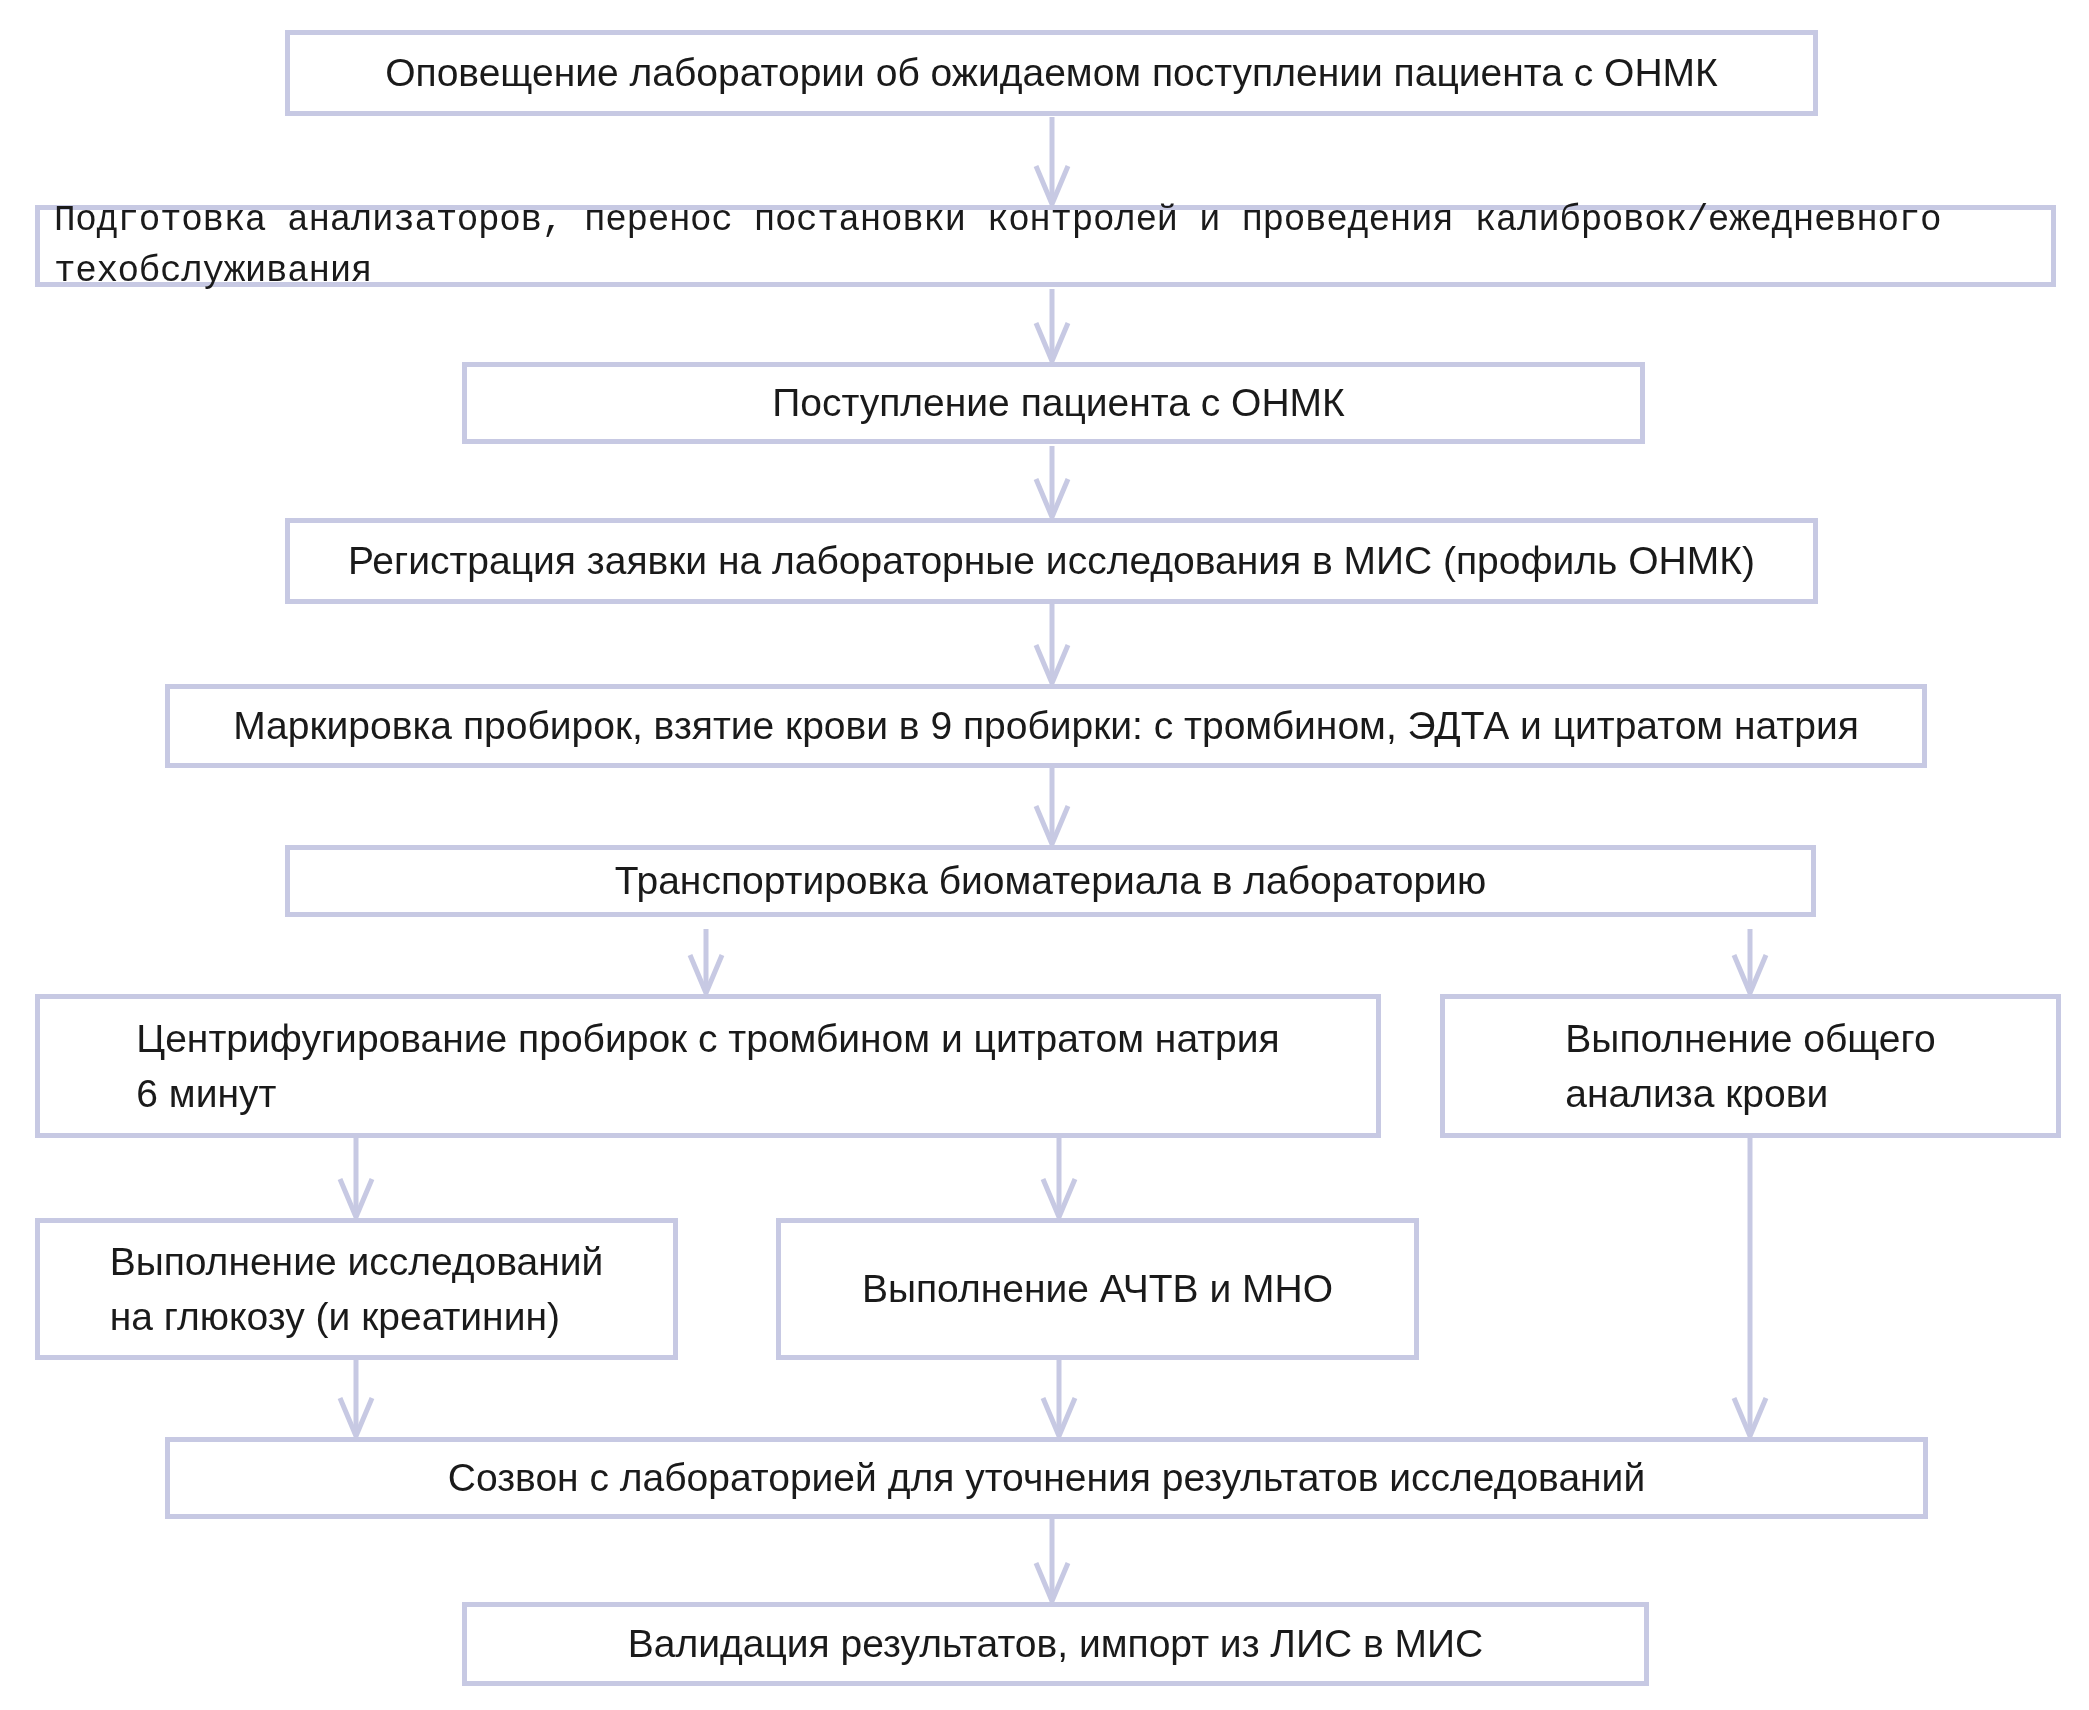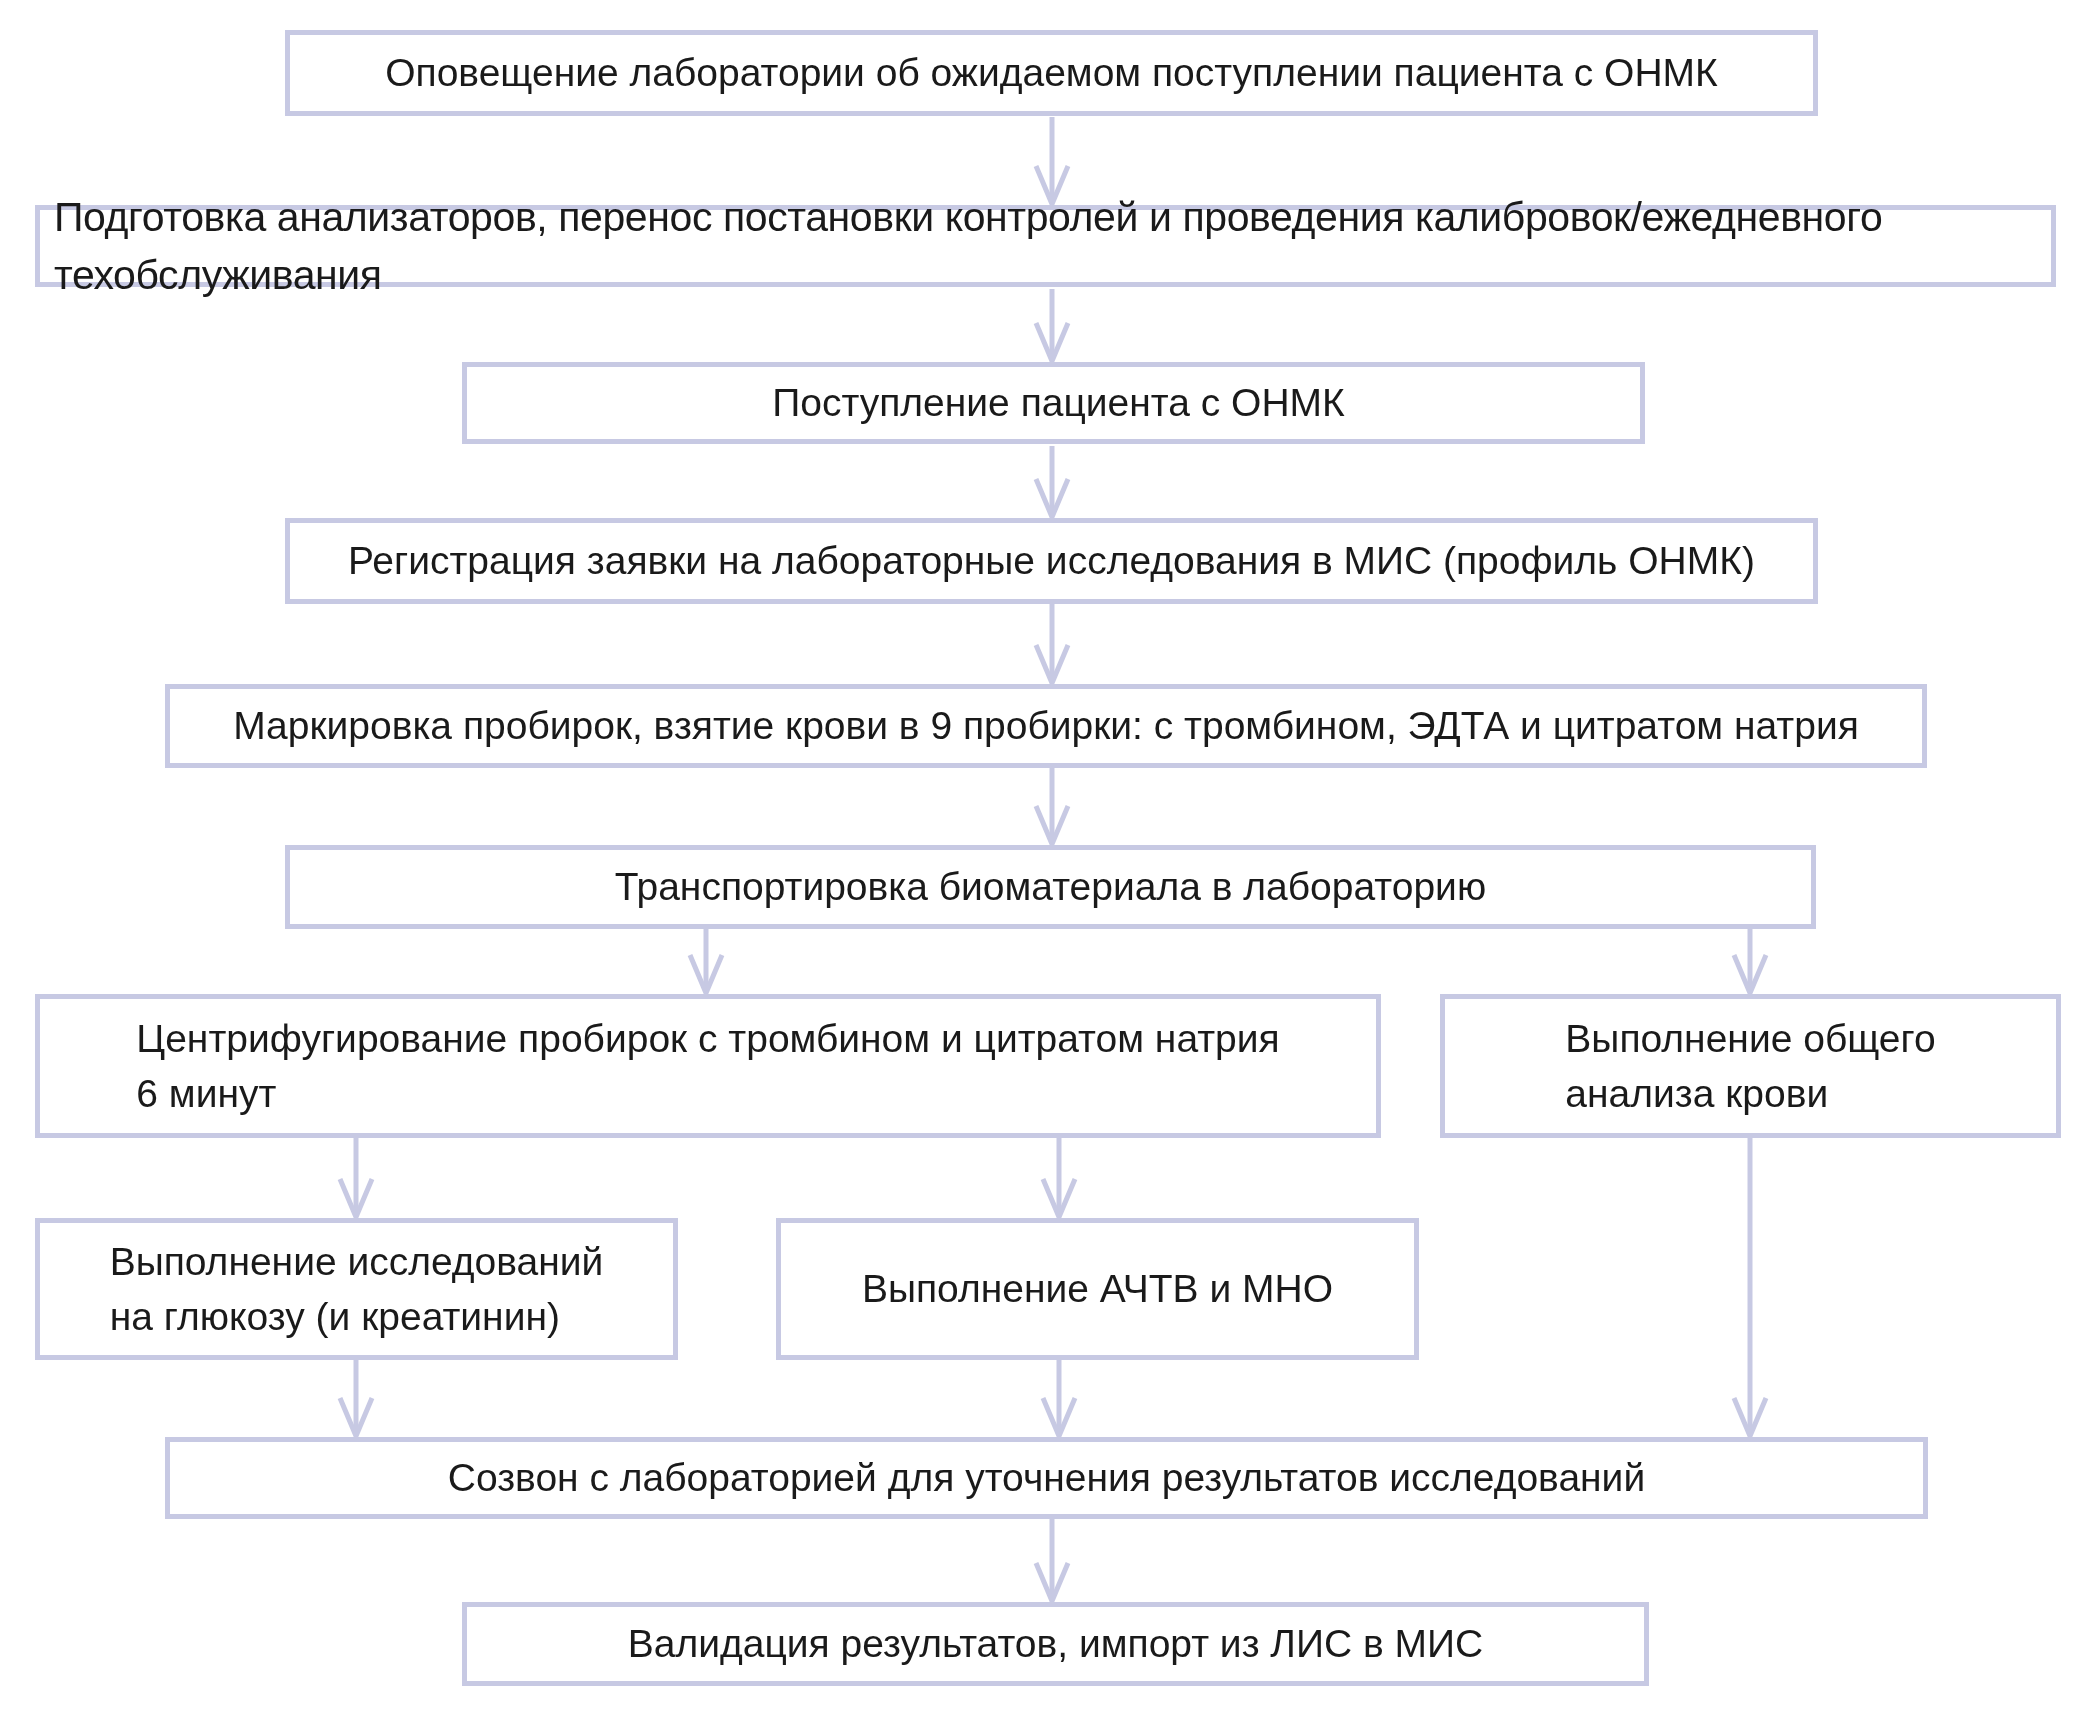--- a/index.html
+++ b/index.html
@@ -32,22 +32,23 @@
     align-items:center;
     justify-content:center;
     text-align:left;
     white-space:pre-line;
     font-size:39px;
     line-height:1.42;
     color:var(--text,#1a1a1a);
     padding:4px 14px;
   }
   .node--condensed{
-    font-size:41px;
+    font-size:36px;
     letter-spacing:-0.4px;
+    font-family:Liberation Mono, monospace;
   }
 </style>
 </head>
 <body>
 
 <div class="canvas">
 
   <svg class="connectors" width="2089" height="1710" viewBox="0 0 2089 1710" aria-hidden="true">
     <g>
       <line x1="1052" y1="117" x2="1052" y2="201"></line>
@@ -106,21 +107,21 @@
   <div class="node" style="left:285px;top:30px;width:1533px;height:86px;">Оповещение лаборатории об ожидаемом поступлении пациента с ОНМК</div>
 
   <div class="node node--condensed" style="left:35px;top:205px;width:2021px;height:82px;">Подготовка анализаторов, перенос постановки контролей и проведения калибровок/ежедневного техобслуживания</div>
 
   <div class="node" style="left:462px;top:362px;width:1183px;height:82px;padding-left:24px;">Поступление пациента с ОНМК</div>
 
   <div class="node" style="left:285px;top:518px;width:1533px;height:86px;">Регистрация заявки на лабораторные исследования в МИС (профиль ОНМК)</div>
 
   <div class="node" style="left:165px;top:684px;width:1762px;height:84px;">Маркировка пробирок, взятие крови в 9 пробирки: с тромбином, ЭДТА и цитратом натрия</div>
 
-  <div class="node" style="left:285px;top:845px;width:1531px;height:84px;">Транспортировка биоматериала в лабораторию</div>
+  <div class="node" style="left:285px;top:845px;width:1531px;height:72px;">Транспортировка биоматериала в лабораторию</div>
 
   <div class="node" style="left:35px;top:994px;width:1346px;height:144px;">Центрифугирование пробирок с тромбином и цитратом натрия
 6 минут</div>
 
   <div class="node" style="left:35px;top:1218px;width:643px;height:142px;">Выполнение исследований
 на глюкозу (и креатинин)</div>
 
   <div class="node" style="left:1440px;top:994px;width:621px;height:144px;">Выполнение общего
 анализа крови</div>
 

